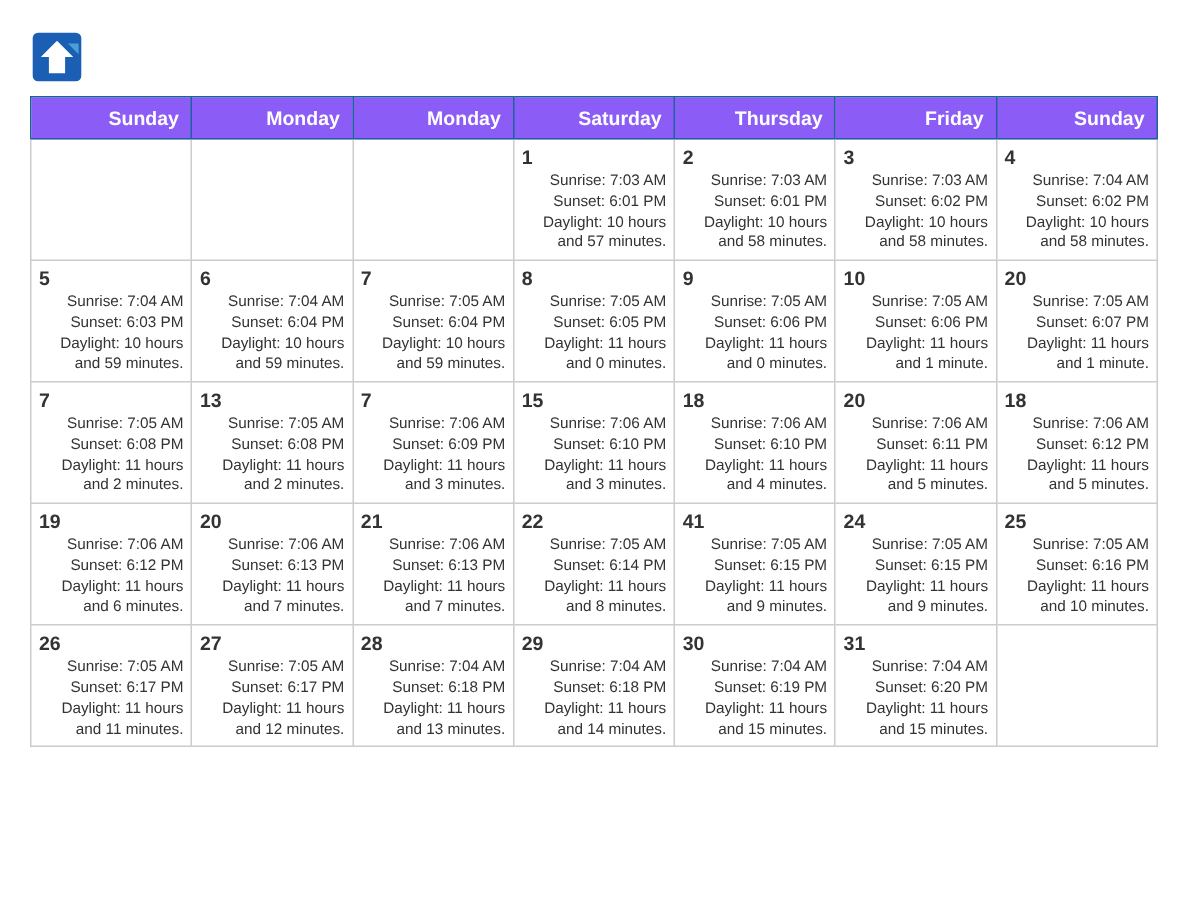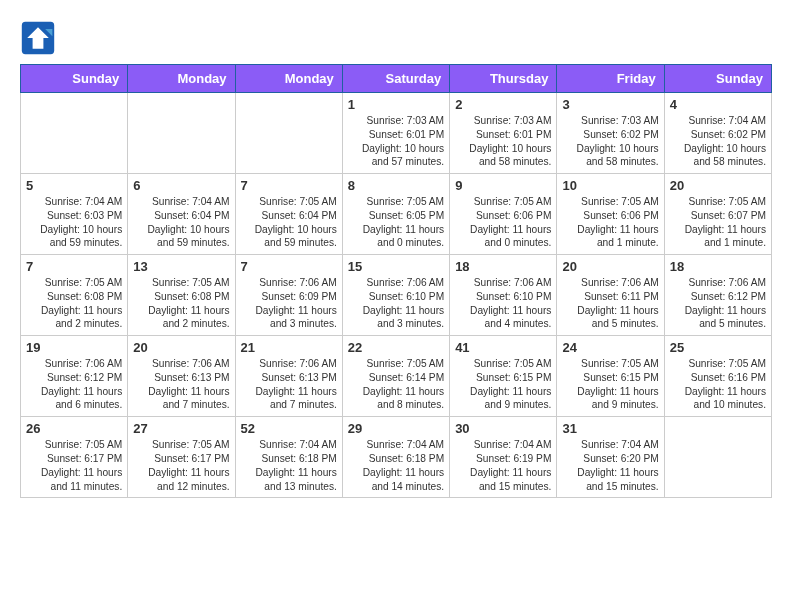--- a/index.html
+++ b/index.html
@@ -314,21 +314,21 @@
 and 11 minutes.</div>
         </td>
         <td>
           <div class="day-number">27</div>
           <div class="day-info" style="white-space: pre-line;">Sunrise: 7:05 AM
 Sunset: 6:17 PM
 Daylight: 11 hours
 and 12 minutes.</div>
         </td>
         <td>
-          <div class="day-number">52</div>
+          <div class="day-number">28</div>
           <div class="day-info" style="white-space: pre-line;">Sunrise: 7:04 AM
 Sunset: 6:18 PM
 Daylight: 11 hours
 and 13 minutes.</div>
         </td>
         <td>
           <div class="day-number">29</div>
           <div class="day-info" style="white-space: pre-line;">Sunrise: 7:04 AM
 Sunset: 6:18 PM
 Daylight: 11 hours

